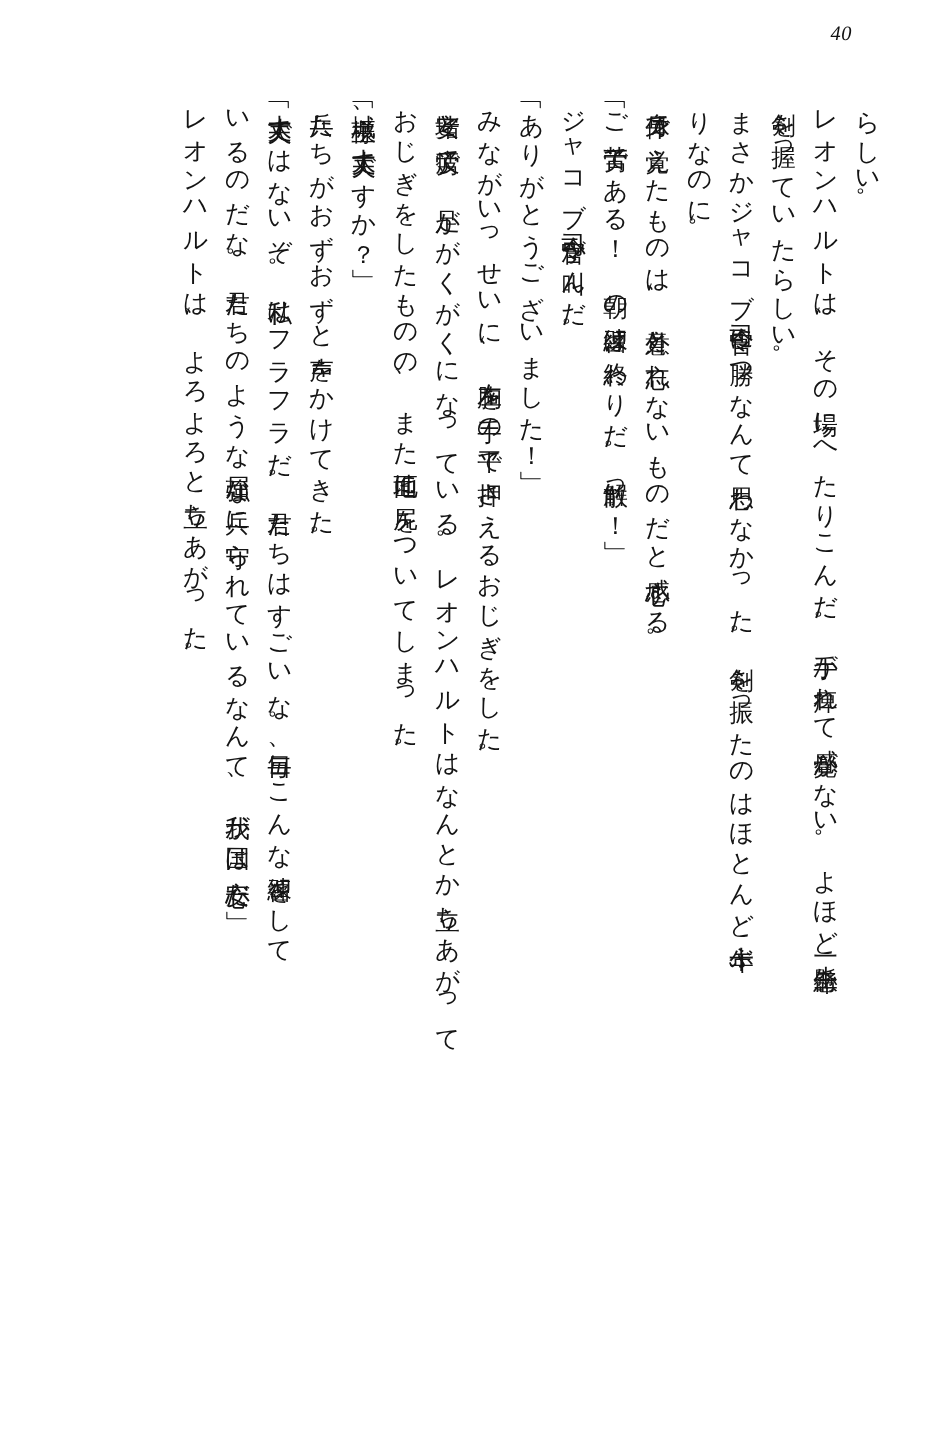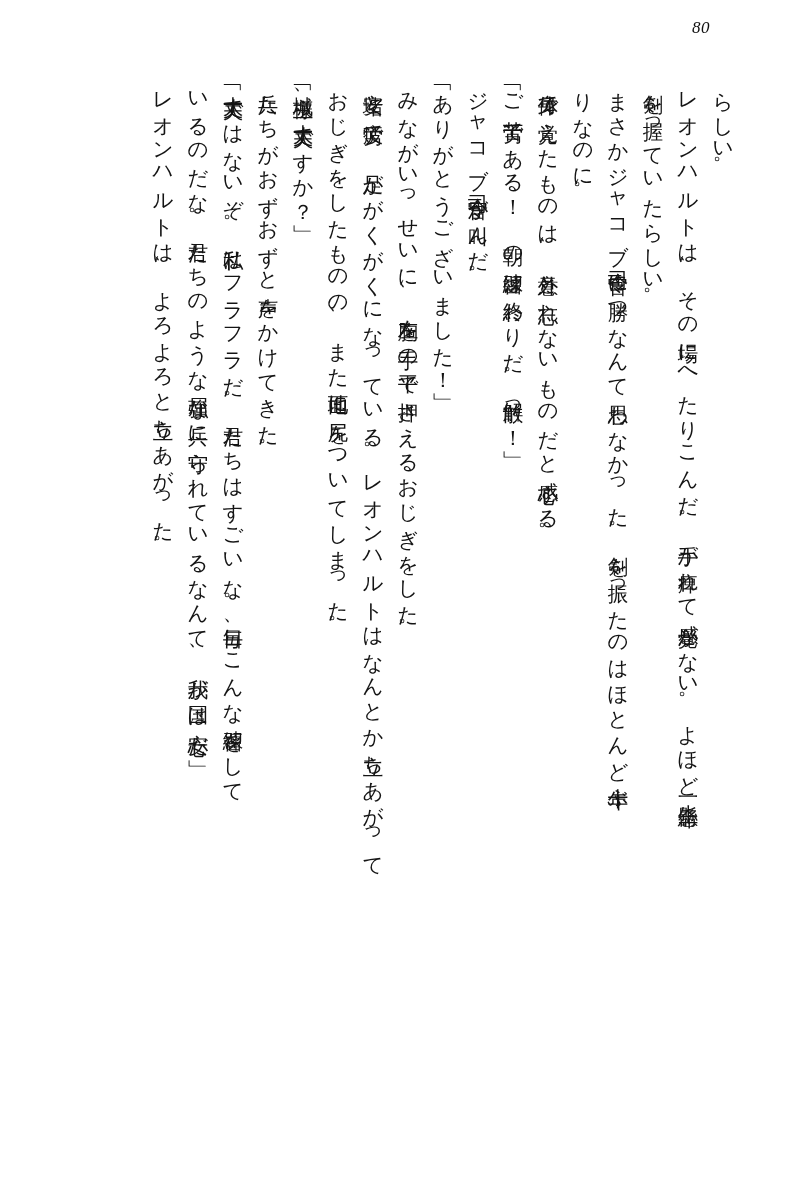--- a/index.html
+++ b/index.html
@@ -55,21 +55,21 @@
     text-align: left;
     width: 35px;
     flex: 0 0 35px;
   }
 </style>
 </head>
 <body>
 
 <div class="page">
 
-  <div class="page-number">80</div>
+  <div class="page-number">40</div>
 
   <div class="text-body">
     <div class="vline">らしい。</div>
     <div class="vline">レオンハルトは、その場にへたりこんだ。手が痺れて感覚がない。よほど一生懸命</div>
     <div class="vline">剣を握っていたらしい。</div>
     <div class="vline">まさかジャコブ司令官に勝つなんて思わなかった。剣を振ったのはほとんど十年ぶ</div>
     <div class="vline">りなのに。</div>
     <div class="vline">身体で覚えたものは、意外と忘れないものだと感心する。</div>
     <div class="vline">「ご苦労である！　朝の練習は終わりだ。解散っ！」</div>
     <div class="vline">ジャコブ司令官が叫んだ。</div>

